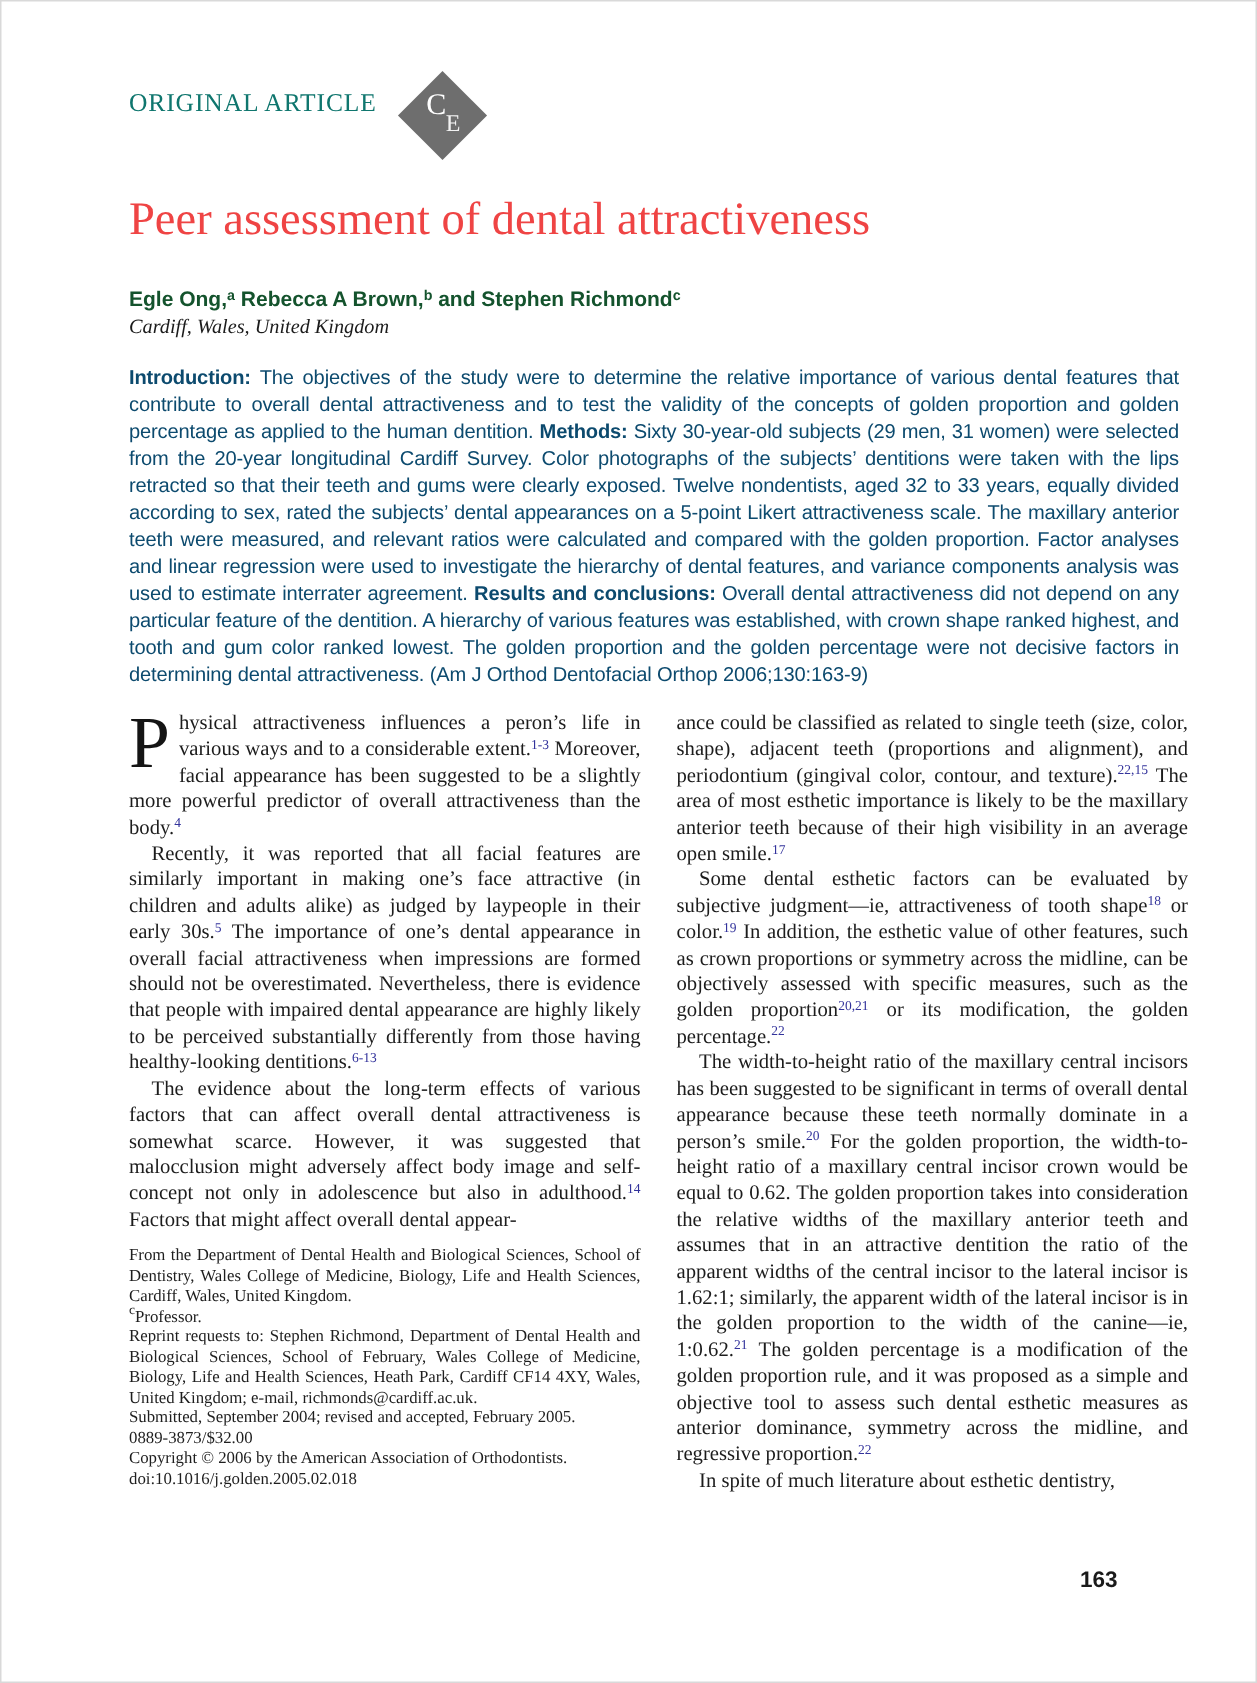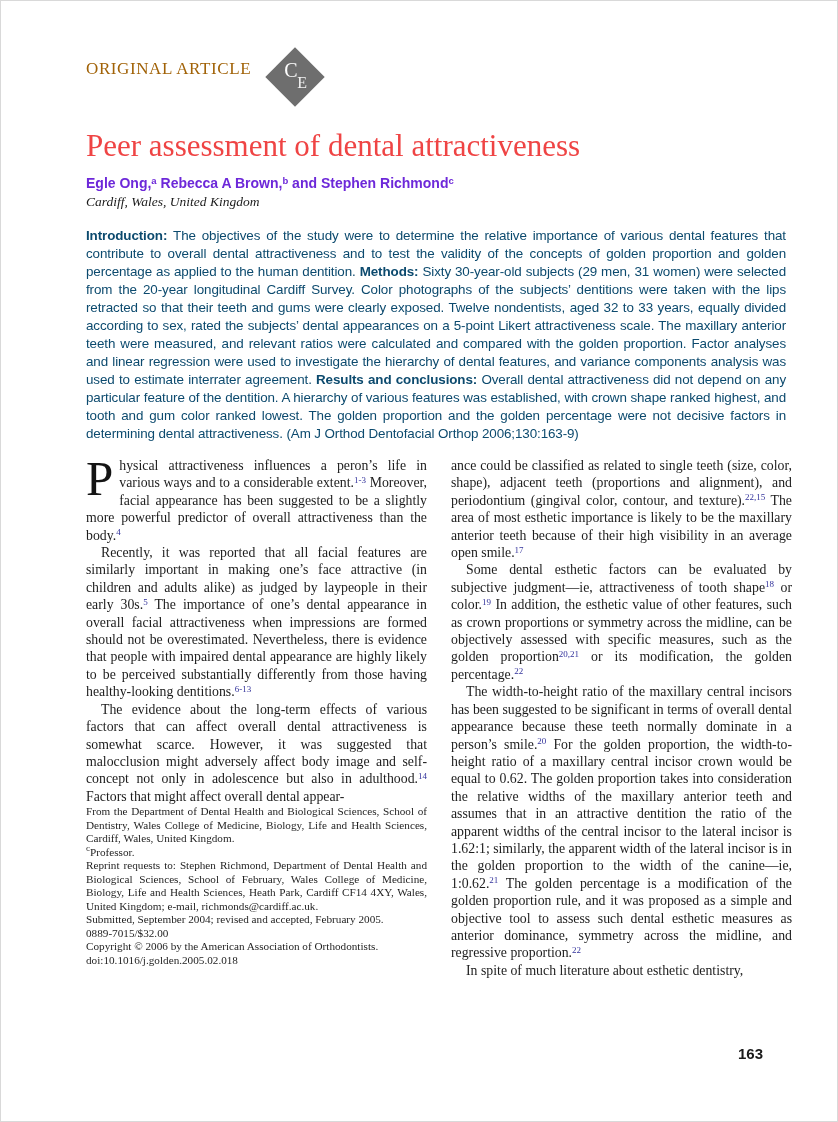--- a/index.html
+++ b/index.html
@@ -9,53 +9,53 @@
     border:1px solid #d9d9d9;
     background:#fff;
     font-family:"Liberation Serif", serif;
     color:#1d1d1d;
     overflow:hidden;
   }
   .content{margin-left:85px;width:706px;}
 
   
   .eyebrow-row{display:flex;align-items:flex-start;margin-top:52px;height:60px;}
-  .eyebrow{font-size:17px;letter-spacing:0.6px;margin-top:6px;color:#a16207;}
+  .eyebrow{font-size:17px;letter-spacing:0.6px;margin-top:6px;color:#0f766e;}
   .ce{position:relative;width:64px;height:60px;margin-left:12px;margin-top:-6px;}
   .ce-diamond{position:absolute;left:11px;top:9px;width:42px;height:42px;background:#6e6e6e;transform:rotate(45deg);}
   .ce-c{position:absolute;left:21px;top:13px;color:#ffffff;font-size:20px;line-height:20px;}
   .ce-e{position:absolute;left:34px;top:28px;color:#f2f2f2;font-size:16px;line-height:16px;}
 
   h1.title{margin:14px 0 0 0;font-weight:normal;font-size:31px;line-height:37px;color:#ef4444;}
 
-  .authors{margin-top:11px;font-family:"Liberation Sans",sans-serif;font-weight:bold;font-size:14px;color:#6d28d9;}
+  .authors{margin-top:27px;font-family:"Liberation Sans",sans-serif;font-weight:bold;font-size:14px;color:#14532d;}
   .authors sup{font-size:9.5px;top:-4px;}
   .affiliation{margin-top:3px;font-style:italic;font-size:13.5px;color:#1b1b1b;}
 
   
   .abstract{
     margin-top:17px;width:700px;
     font-family:"Liberation Sans",sans-serif;
     font-size:13.4px;line-height:18px;letter-spacing:-0.1px;
     text-align:justify;color:#0c4a6e;
   }
 
   
   .columns{display:flex;gap:24px;margin-top:14px;}
   .col{width:341px;font-size:13.8px;line-height:17.4px;text-align:justify;color:#1c1c1c;}
   .para{margin:0;}
   .indent{text-indent:15px;}
   sup{font-size:9px;line-height:0;vertical-align:baseline;position:relative;top:-4.5px;}
   sup.ref{color:#32329b;}
   .dropcap{float:left;font-size:49px;line-height:40px;padding:2px 6px 0 0;color:#141414;}
 
-  .footnotes{font-size:11.2px;line-height:13.5px;text-align:justify;color:#1e1e1e;}
+  .footnotes{margin-top:10px;font-size:11.2px;line-height:13.5px;text-align:justify;color:#1e1e1e;}
 
   .folio{
-    position:absolute;top:1044px;left:92px;width:670px;text-align:right;
+    position:absolute;top:1044px;left:74px;width:670px;text-align:right;
     font-family:"Liberation Sans",sans-serif;font-weight:bold;font-size:15px;color:#1a1a1a;
   }
 </style>
 </head>
 <body>
 
 <div class="page">
   <div class="content">
 
     <div class="eyebrow-row">
@@ -77,21 +77,21 @@
     <div class="columns">
       <div class="col">
         <p class="para"><span class="dropcap">P</span><span>hysical attractiveness influences a peron’s life in various ways and to a considerable extent.<sup class="ref">1-3</sup> Moreover, facial appearance has been suggested to be a slightly more powerful predictor of overall attractiveness than the body.<sup class="ref">4</sup></span></p>
         <p class="para indent">Recently, it was reported that all facial features are similarly important in making one’s face attractive (in children and adults alike) as judged by laypeople in their early 30s.<sup class="ref">5</sup> The importance of one’s dental appearance in overall facial attractiveness when impressions are formed should not be overestimated. Nevertheless, there is evidence that people with impaired dental appearance are highly likely to be perceived substantially differently from those having healthy-looking dentitions.<sup class="ref">6-13</sup></p>
         <p class="para indent">The evidence about the long-term effects of various factors that can affect overall dental attractiveness is somewhat scarce. However, it was suggested that malocclusion might adversely affect body image and self-concept not only in adolescence but also in adulthood.<sup class="ref">14</sup> Factors that might affect overall dental appear-</p>
         <div class="footnotes">
             <div>From the Department of Dental Health and Biological Sciences, School of Dentistry, Wales College of Medicine, Biology, Life and Health Sciences, Cardiff, Wales, United Kingdom.</div>
             <div><sup class="">c</sup>Professor.</div>
             <div>Reprint requests to: Stephen Richmond, Department of Dental Health and Biological Sciences, School of February, Wales College of Medicine, Biology, Life and Health Sciences, Heath Park, Cardiff CF14 4XY, Wales, United Kingdom; e-mail, richmonds@cardiff.ac.uk.</div>
             <div>Submitted, September 2004; revised and accepted, February 2005.</div>
-            <div>0889-7015/$32.00</div>
+            <div>0889-3873/$32.00</div>
             <div>Copyright © 2006 by the American Association of Orthodontists.</div>
             <div>doi:10.1016/j.golden.2005.02.018</div>
           </div>
       </div>
       <div class="col">
         <p class="para">ance could be classified as related to single teeth (size, color, shape), adjacent teeth (proportions and alignment), and periodontium (gingival color, contour, and texture).<sup class="ref">22,15</sup> The area of most esthetic importance is likely to be the maxillary anterior teeth because of their high visibility in an average open smile.<sup class="ref">17</sup></p>
         <p class="para indent">Some dental esthetic factors can be evaluated by subjective judgment—ie, attractiveness of tooth shape<sup class="ref">18</sup> or color.<sup class="ref">19</sup> In addition, the esthetic value of other features, such as crown proportions or symmetry across the midline, can be objectively assessed with specific measures, such as the golden proportion<sup class="ref">20,21</sup> or its modification, the golden percentage.<sup class="ref">22</sup></p>
         <p class="para indent">The width-to-height ratio of the maxillary central incisors has been suggested to be significant in terms of overall dental appearance because these teeth normally dominate in a person’s smile.<sup class="ref">20</sup> For the golden proportion, the width-to-height ratio of a maxillary central incisor crown would be equal to 0.62. The golden proportion takes into consideration the relative widths of the maxillary anterior teeth and assumes that in an attractive dentition the ratio of the apparent widths of the central incisor to the lateral incisor is 1.62:1; similarly, the apparent width of the lateral incisor is in the golden proportion to the width of the canine—ie, 1:0.62.<sup class="ref">21</sup> The golden percentage is a modification of the golden proportion rule, and it was proposed as a simple and objective tool to assess such dental esthetic measures as anterior dominance, symmetry across the midline, and regressive proportion.<sup class="ref">22</sup></p>
         <p class="para indent">In spite of much literature about esthetic dentistry,</p>
       </div>

